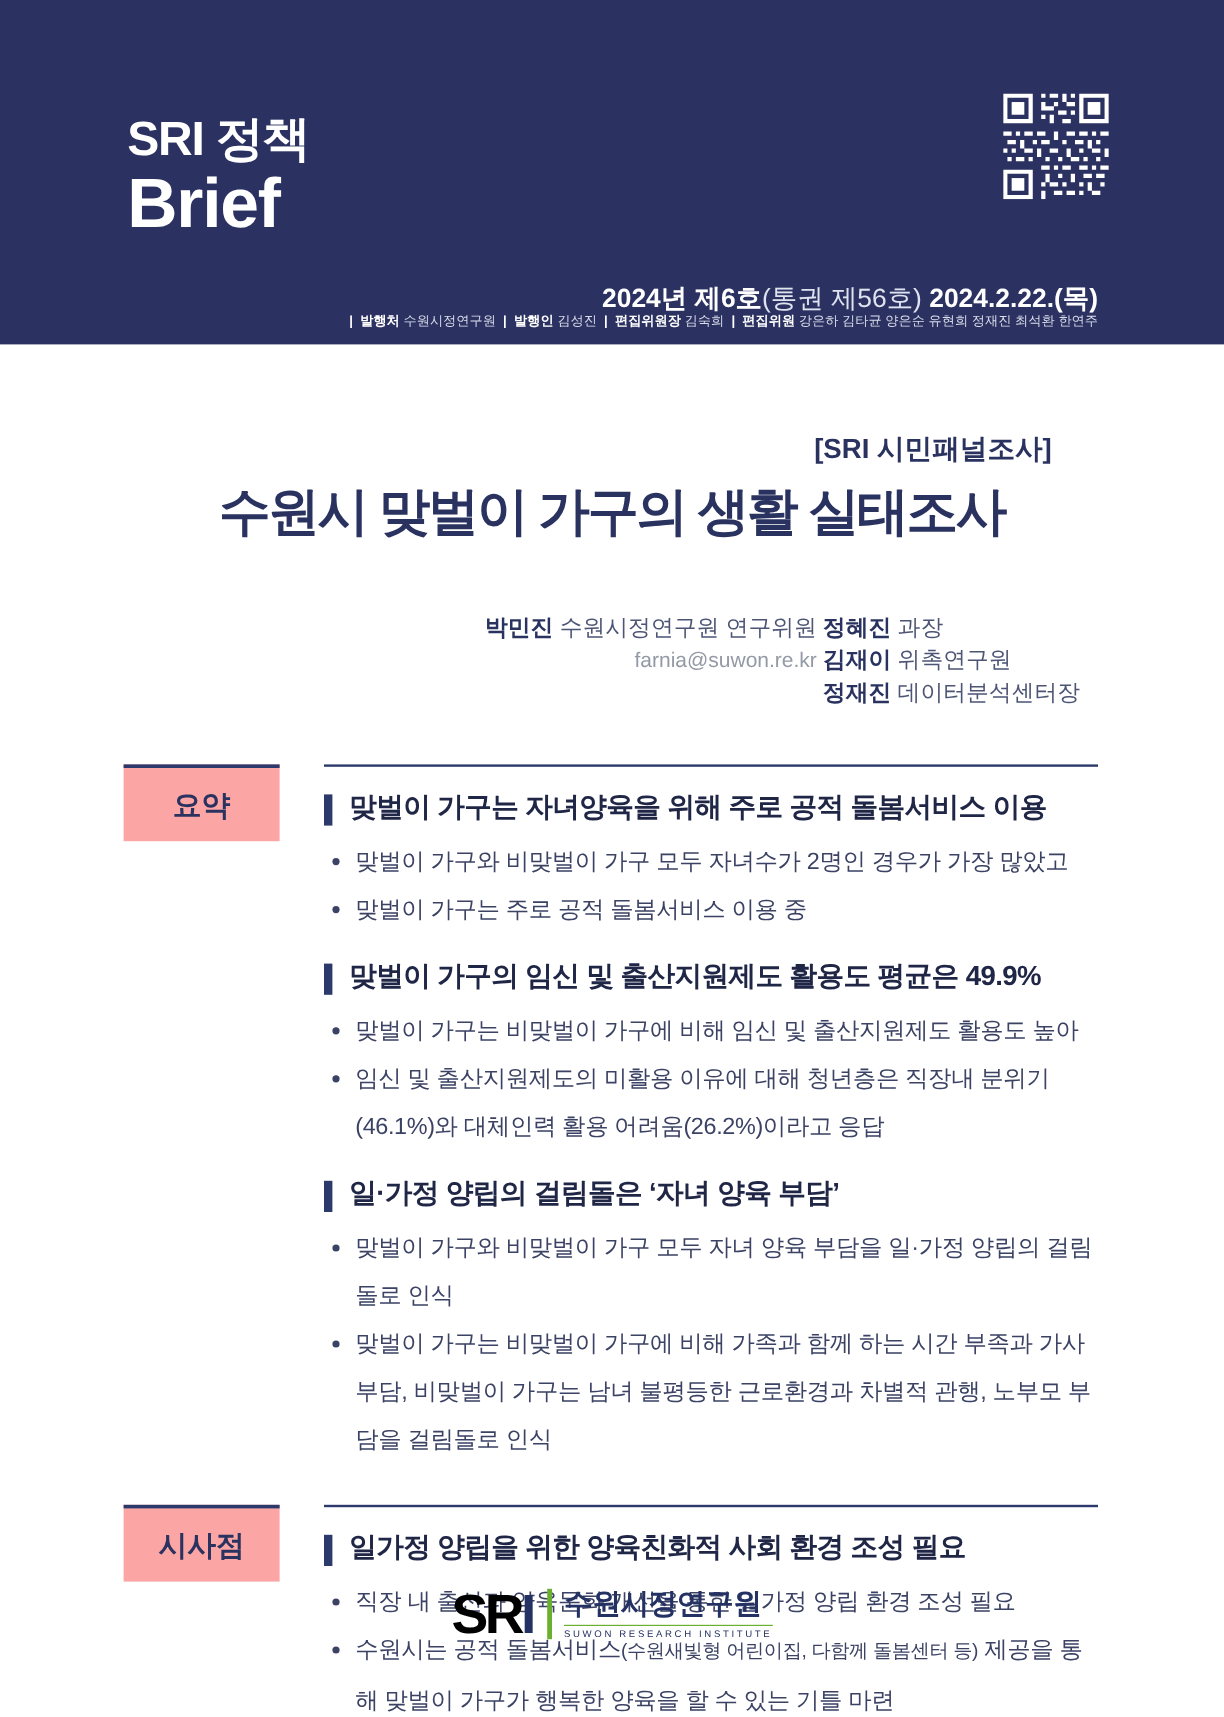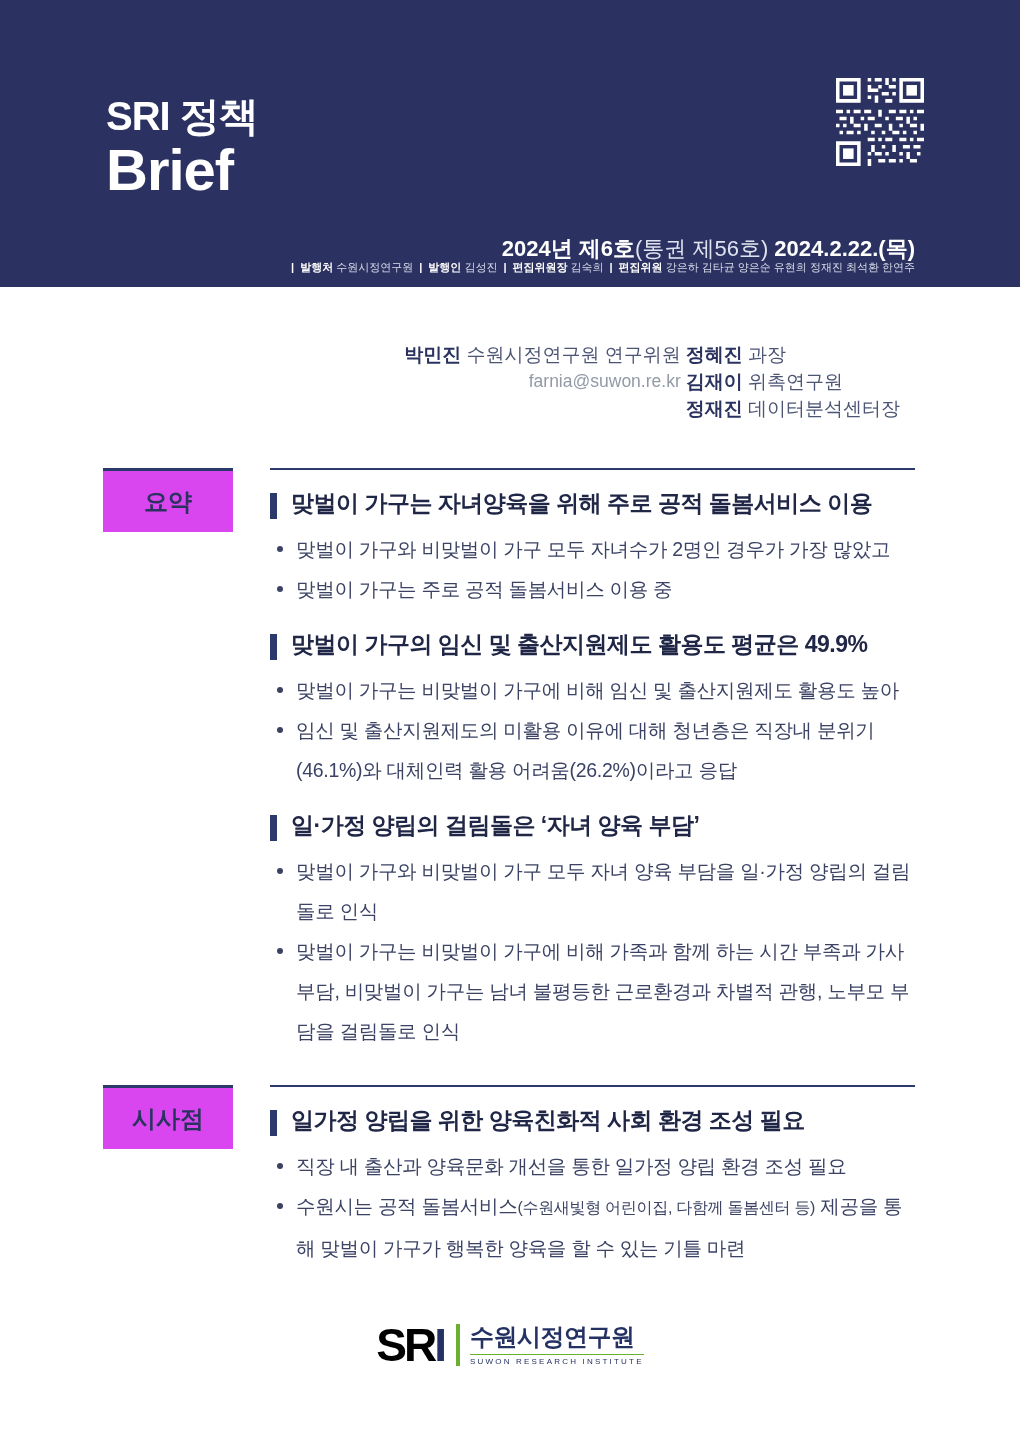--- a/index.html
+++ b/index.html
@@ -29,21 +29,21 @@
   .authors-left { text-align:right; }
   .authors-right { text-align:left; }
   .author-line { font-size:19px; color:#4d5575; line-height:27px; white-space:nowrap; }
   .author-line b { color:#2a3360; }
   .author-email { font-size:17.5px; color:#939aa6; line-height:27px; }
 
   
   .section { display:flex; align-items:flex-start; margin-left:103px; }
   .section-summary { margin-top:46px; }
   .section-implication { margin-top:34px; }
-  .section-label { width:130px; height:64px; border-top:3px solid #2b3a6b; background:#d946ef;
+  .section-label { width:130px; height:64px; border-top:3px solid #2b3a6b; background:#fca5a5;
                    display:flex; align-items:center; justify-content:center;
                    font-size:24px; font-weight:bold; color:#2a3360; flex-shrink:0; }
   .section-content { margin-left:37px; width:645px; border-top:2px solid #2b3a6b; padding-top:2px; }
 
   .item-heading { display:flex; align-items:flex-end; margin-top:20px; margin-bottom:10px; }
   .item-heading:first-child { margin-top:16px; }
   .h-bar { width:7px; height:26px; background:#2b3a6b; margin-right:14px; flex-shrink:0; }
   .h-text { font-size:23px; font-weight:bold; letter-spacing:-0.5px; color:#202646; white-space:nowrap; }
 
   .bullet { position:relative; padding-left:26px; font-size:19.5px; letter-spacing:-0.3px;
@@ -81,20 +81,24 @@
           <rect x="2" y="20" width="3" height="3"></rect>
         <path d="M9 0h1v1H9zM11 0h2v1h-2zM14 0h1v2h-1zM16 0h1v1h-1zM9 2h1v2H9zM12 2h1v1h-1zM15 2h2v1h-2zM10 3h2v1h-2zM13 4h2v1h-2zM16 4h1v1h-1zM9 5h1v1H9zM11 5h1v2h-1zM14 6h2v1h-2zM0 9h2v1H0zM3 9h1v1H3zM5 9h2v1H5zM8 9h2v1H8zM12 9h1v2h-1zM15 9h2v1h-2zM18 9h2v1h-2zM21 9h1v1h-1zM23 9h2v1h-2zM1 11h2v1H1zM4 11h1v2H4zM7 11h1v1H7zM9 11h2v1H9zM14 11h1v1h-1zM17 11h2v1h-2zM20 11h1v2h-1zM22 11h1v1h-1zM0 13h1v1H0zM2 13h1v1H2zM5 13h2v1H5zM8 13h1v2H8zM11 13h2v1h-2zM15 13h1v2h-1zM18 13h1v1h-1zM21 13h2v1h-2zM24 13h1v2h-1zM1 15h1v1H1zM3 15h2v1H3zM6 15h1v1H6zM10 15h1v1h-1zM13 15h1v1h-1zM16 15h2v1h-2zM19 15h1v1h-1zM22 15h1v1h-1zM9 17h2v1H9zM12 17h1v1h-1zM14 17h2v1h-2zM18 17h2v1h-2zM21 17h1v1h-1zM23 17h2v1h-2zM10 19h1v2h-1zM13 19h1v1h-1zM16 19h1v2h-1zM19 19h2v1h-2zM22 19h2v1h-2zM9 21h1v1H9zM11 21h2v1h-2zM14 21h1v1h-1zM18 21h1v1h-1zM20 21h1v2h-1zM23 21h1v1h-1zM9 23h1v2H9zM12 23h2v1h-2zM15 23h2v1h-2zM18 23h1v1h-1zM21 23h2v1h-2z"></path>
       </g>
     </svg>
 
     <div class="issue-line"><b>2024년 제6호</b><span>(통권 제56호) </span><b>2024.2.22.(목)</b></div>
 
     <div class="pub-line"><span class="sep">|</span><b>발행처</b> <span>수원시정연구원</span><span class="sep">|</span><b>발행인</b> <span>김성진</span><span class="sep">|</span><b>편집위원장</b> <span>김숙희</span><span class="sep">|</span><b>편집위원</b> <span>강은하 김타균 양은순 유현희 정재진 최석환 한연주</span></div>
   </div>
 
+  <div class="title-block">
+    <div class="kicker">[SRI 시민패널조사]</div>
+    <h1 class="main-title">수원시 맞벌이 가구의 생활 실태조사</h1>
+  </div>
 
   <div class="authors">
     <div class="authors-left">
       <div class="author-line"><b>박민진</b><span> 수원시정연구원 연구위원</span></div>
       <div class="author-email">farnia@suwon.re.kr</div>
     </div>
     <div class="authors-right">
       <div class="author-line"><b>정혜진</b><span> 과장</span></div>
       <div class="author-line"><b>김재이</b><span> 위촉연구원</span></div>
       <div class="author-line"><b>정재진</b><span> 데이터분석센터장</span></div>

